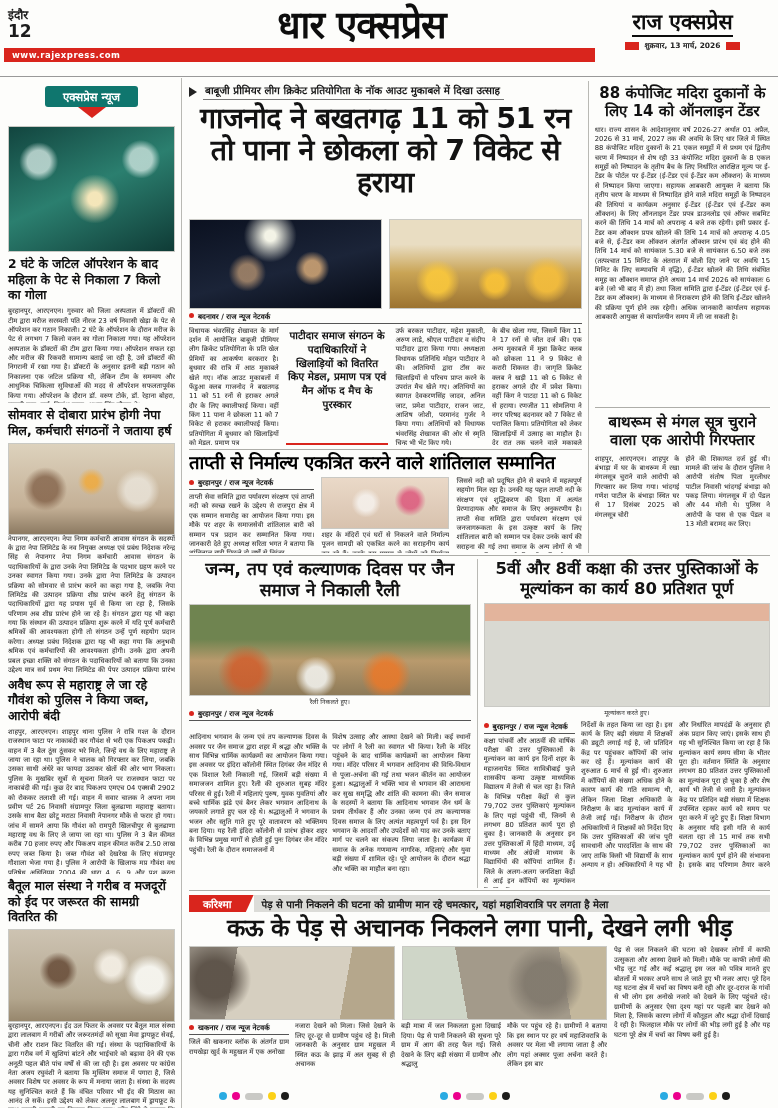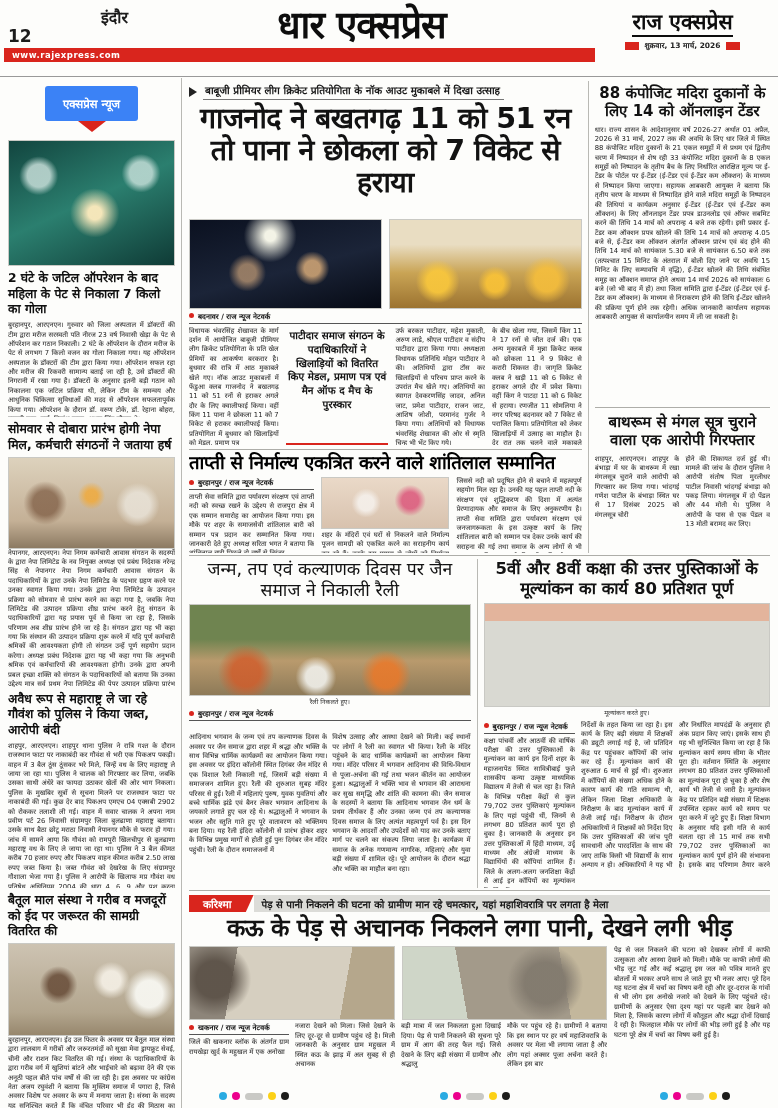--- a/index.html
+++ b/index.html
@@ -4,21 +4,21 @@
 <style>
   * { margin:0; padding:0; box-sizing:border-box; }
   html,body { background:#e8e8e4; }
   body { font-family:"DejaVu Sans", sans-serif; }
   .page { position:relative; width:778px; height:1108px; margin:0 auto; background:#fdfdfb; color:#1c1c1c; overflow:hidden; }
 
   
   .masthead { position:relative; height:78px; padding:4px 8px 0 8px; }
   .mh-row { display:flex; align-items:flex-start; }
   .city-block { width:120px; padding-top:2px; }
-  .city { font-size:16px; font-weight:bold;text-align:right; }
+  .city { font-size:12px; font-weight:bold; }
   .pageno { font-size:17px; font-weight:bold; line-height:1.05; }
   .mh-title { flex:1; text-align:center; font-size:38px; font-weight:800; letter-spacing:-1px; line-height:1.0; padding-top:2px; color:#0d0d0d; }
   .brand-block { width:175px; text-align:center; padding-top:8px; }
   .brand { font-size:21px; font-weight:800; line-height:1; color:#0d0d0d; border-bottom:2px solid #0d0d0d; display:inline-block; padding-bottom:2px; }
   .brand-date-row { display:flex; align-items:flex-end; justify-content:center; gap:5px; margin-top:3px; }
   .red-sq { width:14px; height:8px; background:#d9251d; }
   .date { font-size:7.5px; font-weight:bold; color:#222; }
   .red-bar { position:absolute; left:4px; right:183px; top:48px; height:14px; background:#d9251d; display:flex; align-items:center; padding:0 8px; }
   .website { color:#fff; font-size:8.5px; font-weight:bold; letter-spacing:.5px; }
   .mh-rule { position:absolute; left:0; right:0; top:76px; border-top:1px solid #999; }
@@ -29,21 +29,21 @@
   .right-area { width:596px; padding:3px 8px 0 7px; display:flex; flex-direction:column; overflow:hidden; }
 
   
   .body { font-size:6.8px; line-height:1.38; text-align:justify; color:#222; overflow:hidden; }
   .byline { display:flex; align-items:center; gap:4px; font-size:7.2px; font-weight:bold; color:#111; border-bottom:1px solid #555; padding-bottom:2px; margin-bottom:3px; }
   .dot { width:5px; height:5px; border-radius:50%; background:#d9251d; flex:none; }
   .cap { font-size:6.4px; color:#333; text-align:center; padding:1px 0 2px; }
 
   
   .badge-wrap { text-align:center; margin:4px 0 8px; }
-  .badge { display:inline-block; background:#3b82f6; color:#fff; font-size:11.5px; font-weight:bold; padding:10px 18px; border-radius:3px; }
+  .badge { display:inline-block; background:#0f766e; color:#fff; font-size:11.5px; font-weight:bold; padding:3px 18px; border-radius:3px; }
   .badge-arrow { width:0; height:0; margin:0 auto; border-left:14px solid transparent; border-right:14px solid transparent; border-top:11px solid #d9251d; }
   .sb-hl { font-size:12.3px; font-weight:bold; line-height:1.28; margin:5px 0 3px; color:#101010; }
   .sb-body-0 { max-height:96px; }
   .sb-body-1 { max-height:138px; }
   .sb-body-2 { max-height:146px; }
   .sb-body-3 { max-height:150px; }
 
   
   .ph { position:relative; width:100%; border:1px solid #c9c9c4; overflow:hidden; }
   .ph-surgery { height:126px; background:
@@ -116,21 +116,21 @@
   .tender { height:322px; overflow:hidden; }
   .rt-hl { font-size:15px; font-weight:800; text-align:center; line-height:1.22; margin:3px 0 5px; color:#121212; }
   .tender .body { height:250px; }
   .theft { border-top:1px solid #adada8; margin-top:4px; padding-top:2px; height:140px; overflow:hidden; }
   .theft-cols { display:flex; gap:6px; }
   .theft-cols .body { flex:1; height:86px; }
 
   
   .band2 { display:flex; height:333px; border-top:1px solid #adada8; margin-top:2px; padding-top:3px; }
   .jain { width:293px; padding-right:6px; border-right:1px solid #b9b9b4; overflow:hidden; }
-  .jain-hl { font-size:17.5px; font-weight:400; text-align:center; line-height:1.18; margin-bottom:4px; color:#121212; }
+  .jain-hl { font-size:17.5px; font-weight:700; text-align:center; line-height:1.18; margin-bottom:4px; color:#121212; }
   .jain-cols { display:flex; gap:5px; margin-top:12px; height:168px; }
   .jain-cols .body { flex:1; }
   .eval { width:297px; padding-left:6px; overflow:hidden; }
   .eval-hl { font-size:16.5px; font-weight:800; text-align:center; line-height:1.2; margin-bottom:4px; color:#121212; }
   .eval-cols { display:flex; gap:6px; margin-top:2px; height:150px; }
   .eval-cols .ecol { flex:1; }
 
   
   .band3 { border-top:1px solid #adada8; margin-top:2px; padding-top:4px; height:196px; overflow:hidden; }
   .kar-strip { display:flex; align-items:stretch; height:17px; margin-bottom:3px; }

